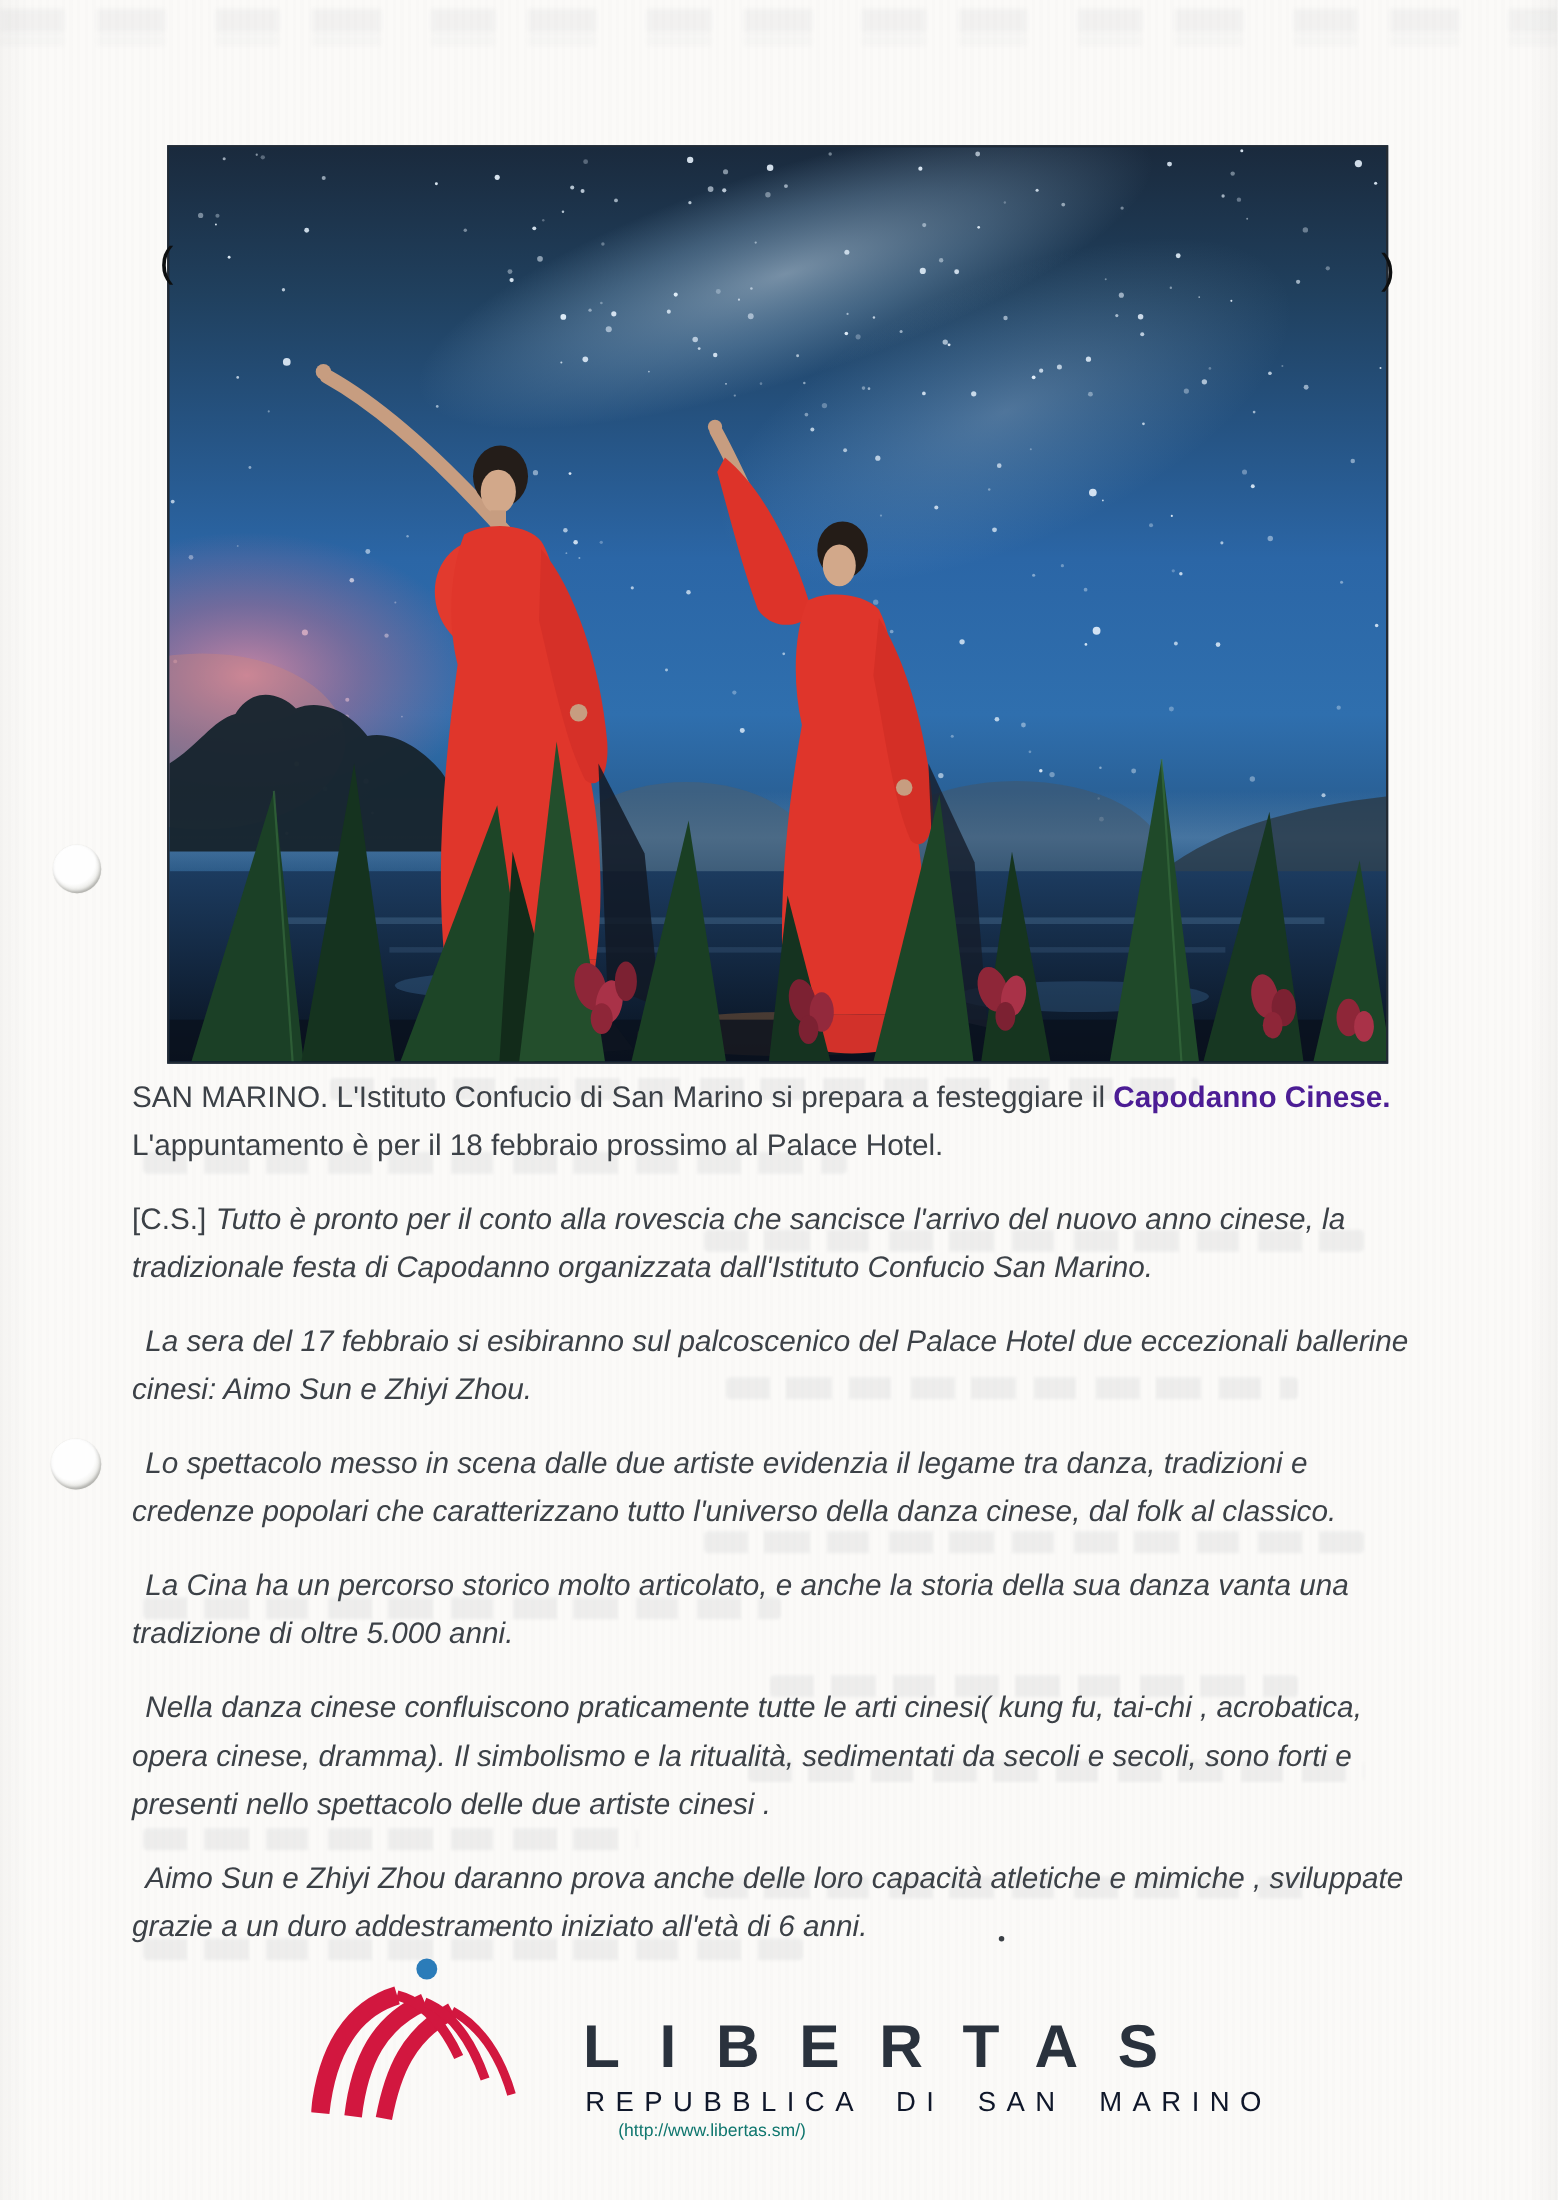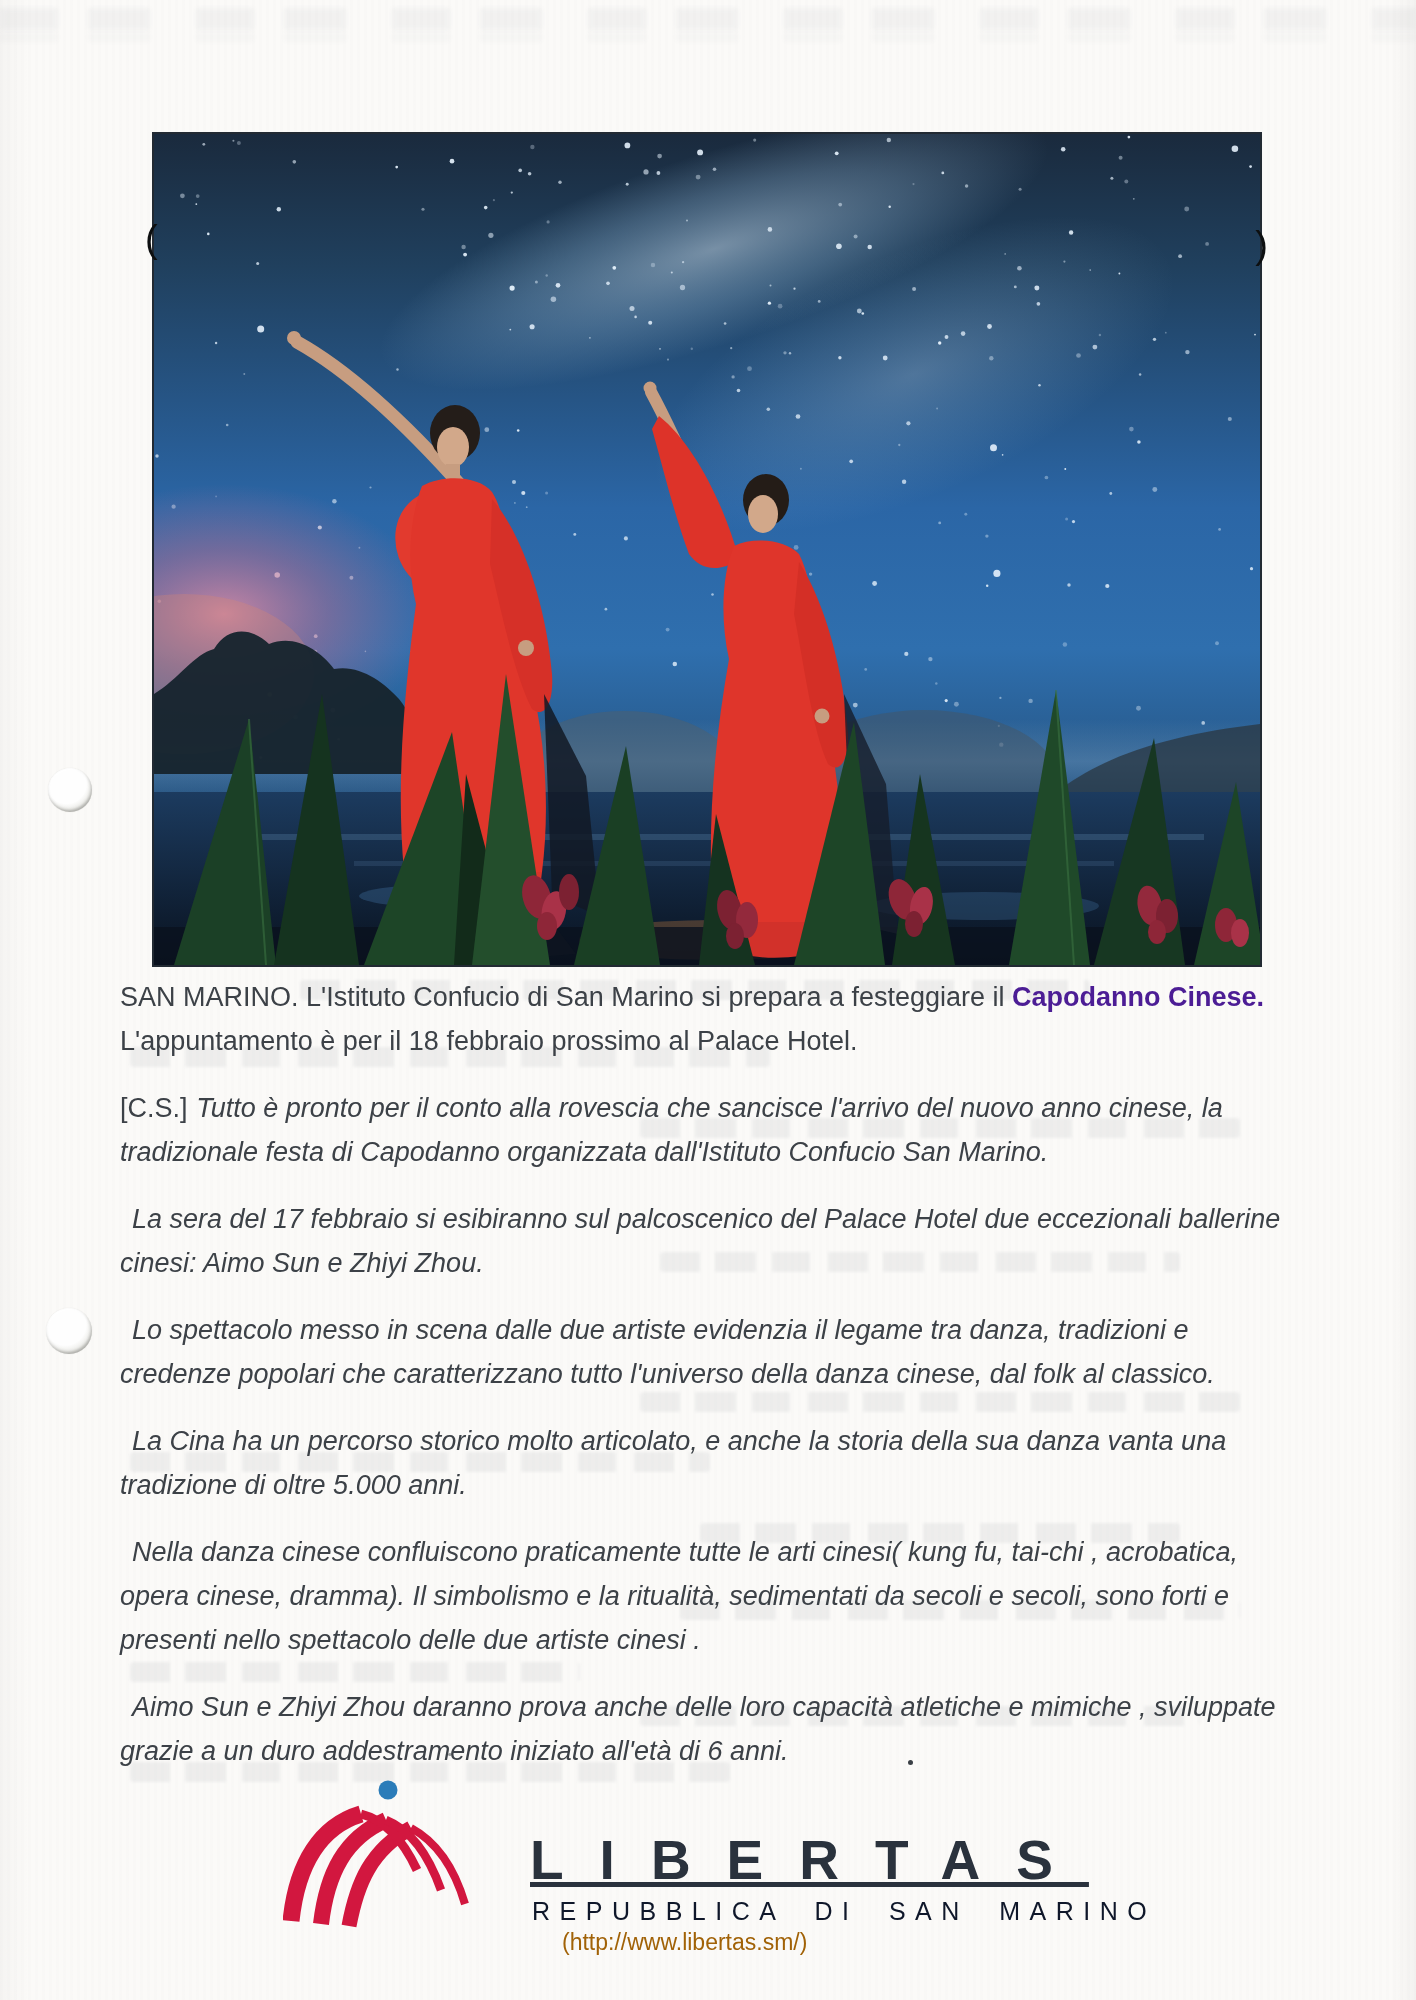--- a/index.html
+++ b/index.html
@@ -47,24 +47,24 @@
   article.body-text .cs-tag{font-style:normal;}
   article.body-text p.ital em{margin-left:12px;}
   article.body-text p.with-tag em{margin-left:.32em;}
 
   
   .speck{position:absolute;border-radius:50%;background:#3a3f45;}
 
   
   .logo-mark{position:absolute;left:283px;top:1778px;width:205px;height:150px;}
   .logo-name{position:absolute;left:530px;top:1828px;font-size:55px;font-weight:700;
-    letter-spacing:36px;color:#2a323d;white-space:nowrap;text-decoration:underline;}
+    letter-spacing:36px;color:#2a323d;white-space:nowrap;}
   .logo-sub{position:absolute;left:532px;top:1897px;font-size:25px;font-weight:400;
     letter-spacing:9.5px;word-spacing:14px;color:#0f172a;white-space:nowrap;}
-  .logo-url{position:absolute;left:562px;top:1929px;font-size:23px;color:#a16207;text-decoration:none;}
+  .logo-url{position:absolute;left:562px;top:1929px;font-size:16px;color:#0f766e;text-decoration:none;}
 </style>
 </head>
 <body>
 
 <div class="scan-band top"></div>
 <div class="scan-band top2"></div>
 
 <div>
   <div class="ghost" style="left:300px;top:980px;width:790px;"></div>
   <div class="ghost" style="left:130px;top:1047px;width:640px;"></div>

